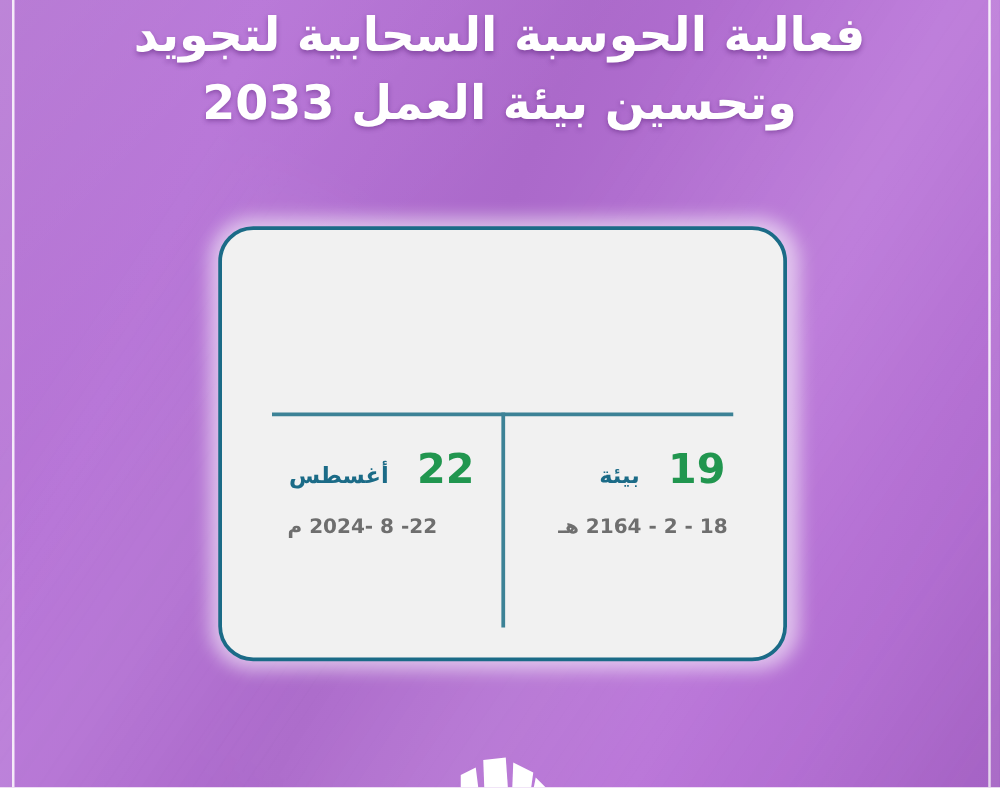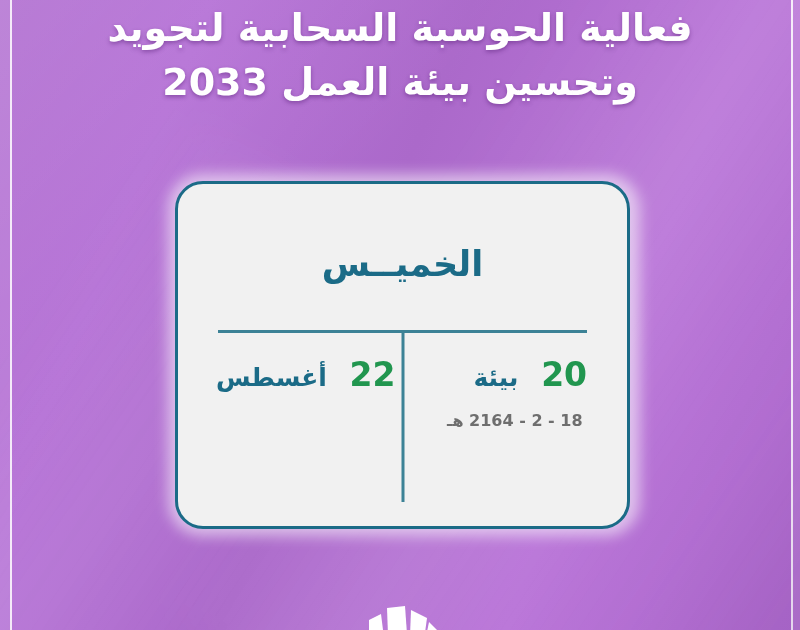--- a/index.html
+++ b/index.html
@@ -171,21 +171,21 @@
     line-height: 1.25;
   }
   .date-num {
     color: #21964f;
     font-size: 33px;
     font-weight: bold;
     margin-left: 13px;
   }
   .date-month {
     color: #1b6b87;
-    font-size: 25px;
+    font-size: 18px;
     font-weight: bold;
     margin-left: 31px;
   }
   .date-sub {
     margin-top: 16px;
     color: #6e6e6e;
     font-size: 16px;
     font-weight: bold;
     white-space: nowrap;
     direction: rtl;
@@ -218,40 +218,40 @@
   <div class="title">
     <span class="title-line">فعالية الحوسبة السحابية لتجويد</span>
     <span class="title-line">وتحسين بيئة العمل 2033</span>
   </div>
 
   <div class="card-wrap">
     <div class="card-glow"></div>
 
     <div class="card">
 
-      <div class="day-name">الخميــس</div>
 
       <div class="h-rule"></div>
       <div class="v-rule"></div>
 
       <div class="columns">
 
         <div class="col">
           <div class="date-main">
-            <span class="date-num">20</span>
+            <span class="date-num">19</span>
             <span class="date-month">بيئة</span>
           </div>
           <div class="date-sub">18 - 2 - 2164 هـ</div>
         </div>
 
         <div class="col">
           <div class="date-main">
             <span class="date-num">22</span>
             <span class="date-month">أغسطس</span>
           </div>
+          <div class="date-sub">22- 8 -2024 م</div>
         </div>
 
       </div>
     </div>
   </div>
 
   <svg class="fan" viewBox="0 0 150 80">
     <g fill="#ffffff">
       <path d="M44 36 L56 30 L62 78 L44 78 Z"></path>
       <path d="M62 24 L80 22 L84 78 L64 78 Z"></path>

